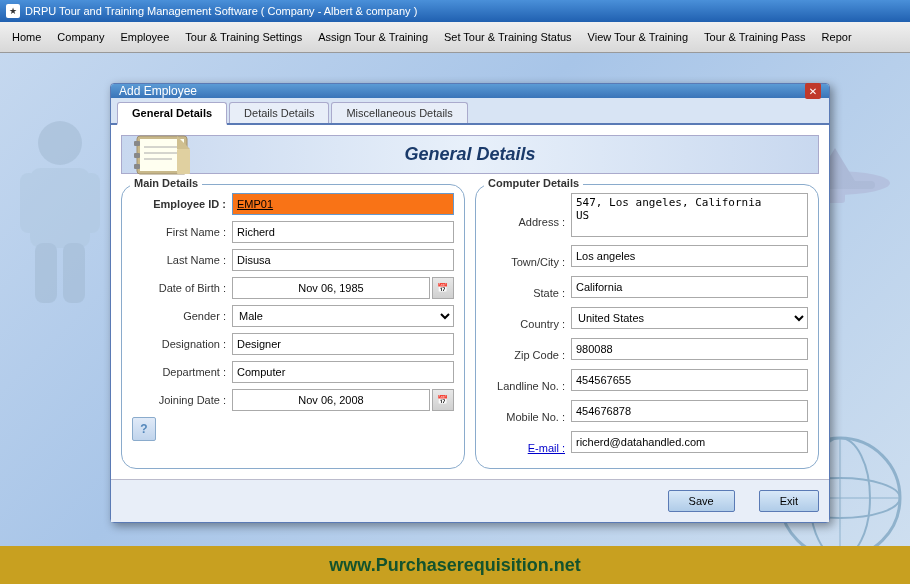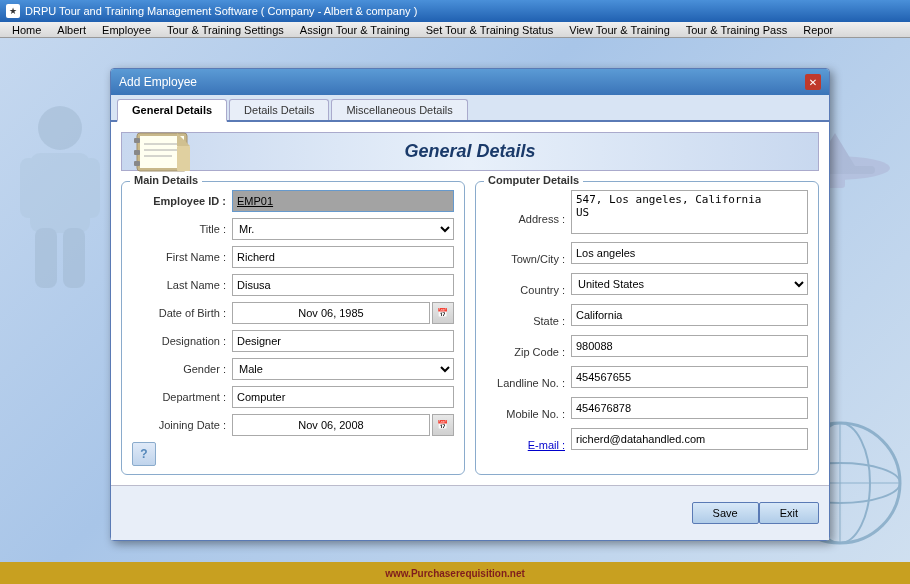--- a/index.html
+++ b/index.html
@@ -30,21 +30,21 @@
       margin-right: 5px;
       border-radius: 2px;
       font-size: 9px;
       display: flex; align-items: center; justify-content: center;
       color: #333;
     }
 
     
     #menubar {
       background: linear-gradient(to bottom, #f0f0f0, #d8d8d8);
-      height: 16px;
+      height: 31px;
       display: flex;
       align-items: center;
       padding: 0 4px;
       border-bottom: 1px solid #999;
     }
     .menu-item {
       padding: 2px 8px;
       cursor: pointer;
       font-size: 11px;
       color: #000;
@@ -92,21 +92,21 @@
       background: #f0f4fa;
       border: 1px solid #5a7ab5;
       border-radius: 4px;
       box-shadow: 3px 3px 10px rgba(0,0,0,0.4);
     }
 
     
     .dialog-titlebar {
       background: linear-gradient(to bottom, #5b9bd5, #3a74b8);
       color: white;
-      height: 26px;
+      height: 14px;
       display: flex;
       align-items: center;
       justify-content: space-between;
       padding: 0 8px;
       border-radius: 3px 3px 0 0;
       font-size: 12px;
     }
     .dialog-close {
       background: #c0392b;
       color: white;
@@ -173,21 +173,21 @@
     
     .form-columns {
       display: flex;
       gap: 10px;
     }
 
     
     .section-box {
       flex: 1;
       border: 1px solid #8aabcc;
-      border-radius: 6px;
+      border-radius: 15px;
       padding: 8px 10px;
       position: relative;
     }
     .section-title {
       position: absolute;
       top: -8px;
       left: 8px;
       background: white;
       padding: 0 4px;
       font-size: 11px;
@@ -212,21 +212,21 @@
     .form-label.bold { font-weight: bold; }
     .form-input {
       flex: 1;
       height: 22px;
       border: 1px solid #aaa;
       padding: 2px 4px;
       font-size: 11px;
       background: white;
     }
     .form-input.highlight {
-      background: #a3a3a3;
+      background: #f97316;
       border-color: #6699cc;
       text-decoration: underline;
     }
     .form-select {
       flex: 1;
       height: 22px;
       border: 1px solid #aaa;
       padding: 1px 2px;
       font-size: 11px;
       background: white;
@@ -272,24 +272,24 @@
     .contact-label.link {
       color: #0000cc;
       text-decoration: underline;
       cursor: pointer;
       text-align: right;
     }
 
     
     .dialog-footer {
       background: #e8eef8;
-      padding: 16px 10px;
+      padding: 10px 10px;
       display: flex;
       justify-content: flex-end;
-      gap: 0;
+      gap: 24px;
       border-top: 1px solid #bbc;
     }
     .btn {
       padding: 4px 20px;
       border: 1px solid #5a7ab5;
       background: linear-gradient(to bottom, #d8e8f8, #b0cce8);
       cursor: pointer;
       font-size: 11px;
       border-radius: 2px;
       color: #000;
@@ -307,44 +307,44 @@
       color: #5588bb;
       display: flex; align-items: center; justify-content: center;
       border-radius: 2px;
     }
 
     
     #statusbar {
       position: absolute;
       bottom: 0;
       width: 910px;
-      height: 22px;
+      height: 38px;
       background: #c8a020;
       display: flex;
       align-items: center;
       justify-content: center;
-      color: #7f1d1d;
-      font-size: 10px;
+      color: #14532d;
+      font-size: 18px;
       font-weight: bold;
     }
 
     
     .person-svg { opacity: 0.5; }
   </style>
 </head>
 <body>
 
 <div id="titlebar">
   <div class="icon">★</div>
   <span>DRPU Tour and Training Management Software ( Company - Albert &amp; company )</span>
 </div>
 
 <div id="menubar">
   <span class="menu-item">Home</span>
-  <span class="menu-item">Albert</span>
+  <span class="menu-item">Company</span>
   <span class="menu-item">Employee</span>
   <span class="menu-item">Tour &amp; Training Settings</span>
   <span class="menu-item">Assign Tour &amp; Training</span>
   <span class="menu-item">Set Tour &amp; Training Status</span>
   <span class="menu-item">View Tour &amp; Training</span>
   <span class="menu-item">Tour &amp; Training Pass</span>
   <span class="menu-item">Repor</span>
 </div>
 
 <div id="desktop">
@@ -408,62 +408,53 @@
       <div class="form-columns">
 
         <div class="section-box">
           <span class="section-title">Main Details</span>
 
           <div class="form-row">
             <span class="form-label bold">Employee ID :</span>
             <input type="text" class="form-input highlight" value="EMP01" style="">
           </div>
 
-          <div class="form-row">
-            <span class="form-label">Title :</span>
-            <select class="form-select">
-              <option>Mr.</option>
-              <option>Mrs.</option>
-              <option>Ms.</option>
-              <option>Dr.</option>
-            </select>
-          </div>
 
           <div class="form-row">
             <span class="form-label">First Name :</span>
             <input type="text" class="form-input" value="Richerd" style="">
           </div>
 
           <div class="form-row">
             <span class="form-label">Last Name :</span>
             <input type="text" class="form-input" value="Disusa" style="">
           </div>
 
           <div class="form-row">
             <span class="form-label">Date of Birth :</span>
             <div class="form-input-with-btn">
               <input type="text" value="Nov 06, 1985" style="">
               <button class="cal-btn">📅</button>
             </div>
           </div>
 
           <div class="form-row">
-            <span class="form-label">Designation :</span>
-            <input type="text" class="form-input" value="Designer" style="">
-          </div>
-
-          <div class="form-row">
             <span class="form-label">Gender :</span>
             <select class="form-select">
               <option>Male</option>
               <option>Female</option>
             </select>
           </div>
 
           <div class="form-row">
+            <span class="form-label">Designation :</span>
+            <input type="text" class="form-input" value="Designer" style="">
+          </div>
+
+          <div class="form-row">
             <span class="form-label">Department :</span>
             <input type="text" class="form-input" value="Computer" style="">
           </div>
 
           <div class="form-row">
             <span class="form-label">Joining Date :</span>
             <div class="form-input-with-btn">
               <input type="text" value="Nov 06, 2008" style="">
               <button class="cal-btn">📅</button>
             </div>
@@ -479,38 +470,38 @@
 
           <div class="form-row">
             <span class="contact-label">Address :</span>
             <textarea class="form-input" style="">547, Los angeles, California
 US</textarea>
           </div>
 
           <div class="form-row">
             <span class="contact-label">Town/City :</span>
             <input type="text" class="form-input" value="Los angeles" style="">
+          </div>
+
+          <div class="form-row">
+            <span class="contact-label">State :</span>
+            <input type="text" class="form-input" value="California" style="">
           </div>
 
           <div class="form-row">
             <span class="contact-label">Country :</span>
             <select class="form-select">
               <option>United States</option>
               <option>Canada</option>
               <option>UK</option>
               <option>Australia</option>
             </select>
           </div>
 
           <div class="form-row">
-            <span class="contact-label">State :</span>
-            <input type="text" class="form-input" value="California" style="">
-          </div>
-
-          <div class="form-row">
             <span class="contact-label">Zip Code :</span>
             <input type="text" class="form-input" value="980088" style="">
           </div>
 
           <div class="form-row">
             <span class="contact-label">Landline No. :</span>
             <input type="text" class="form-input" value="454567655" style="">
           </div>
 
           <div class="form-row">

